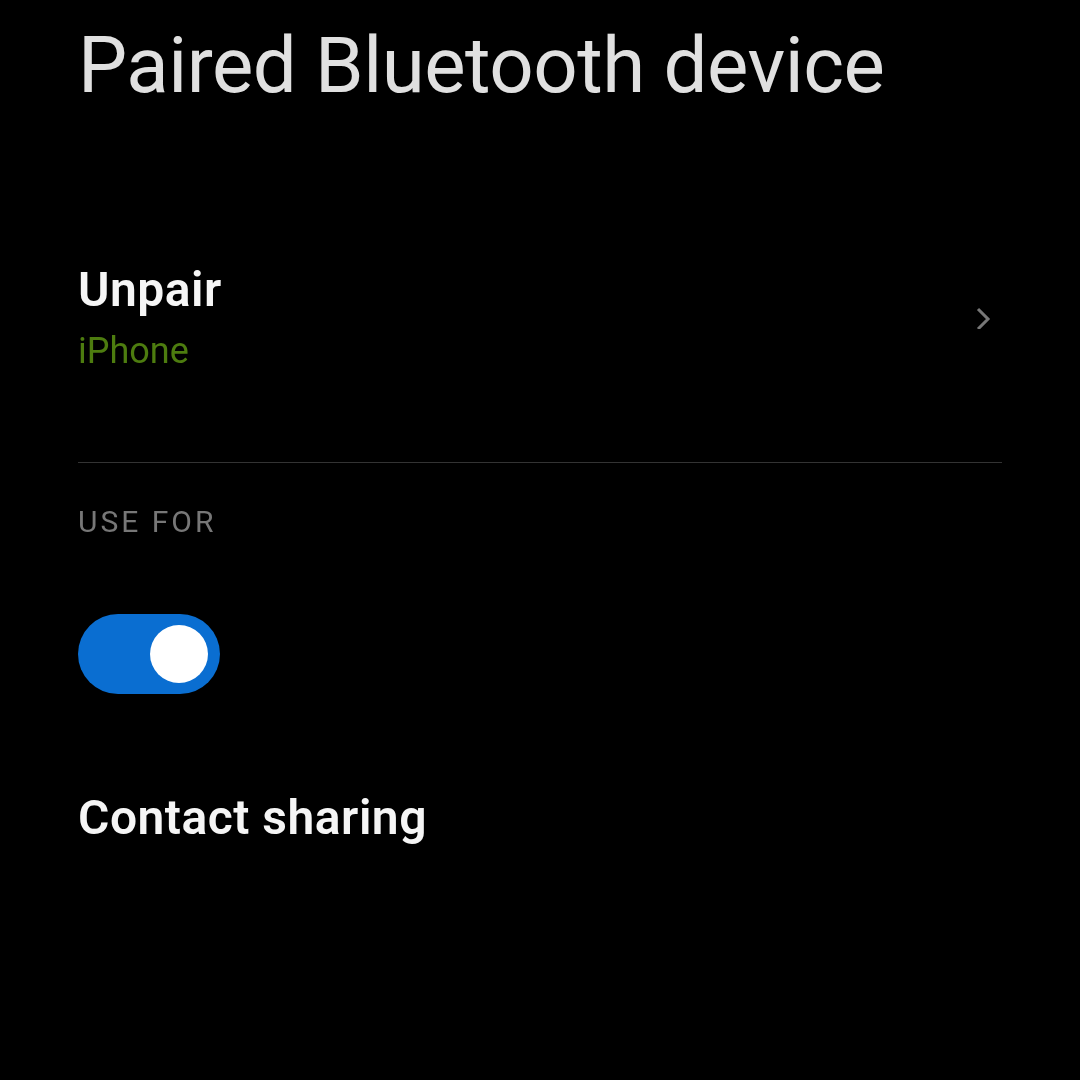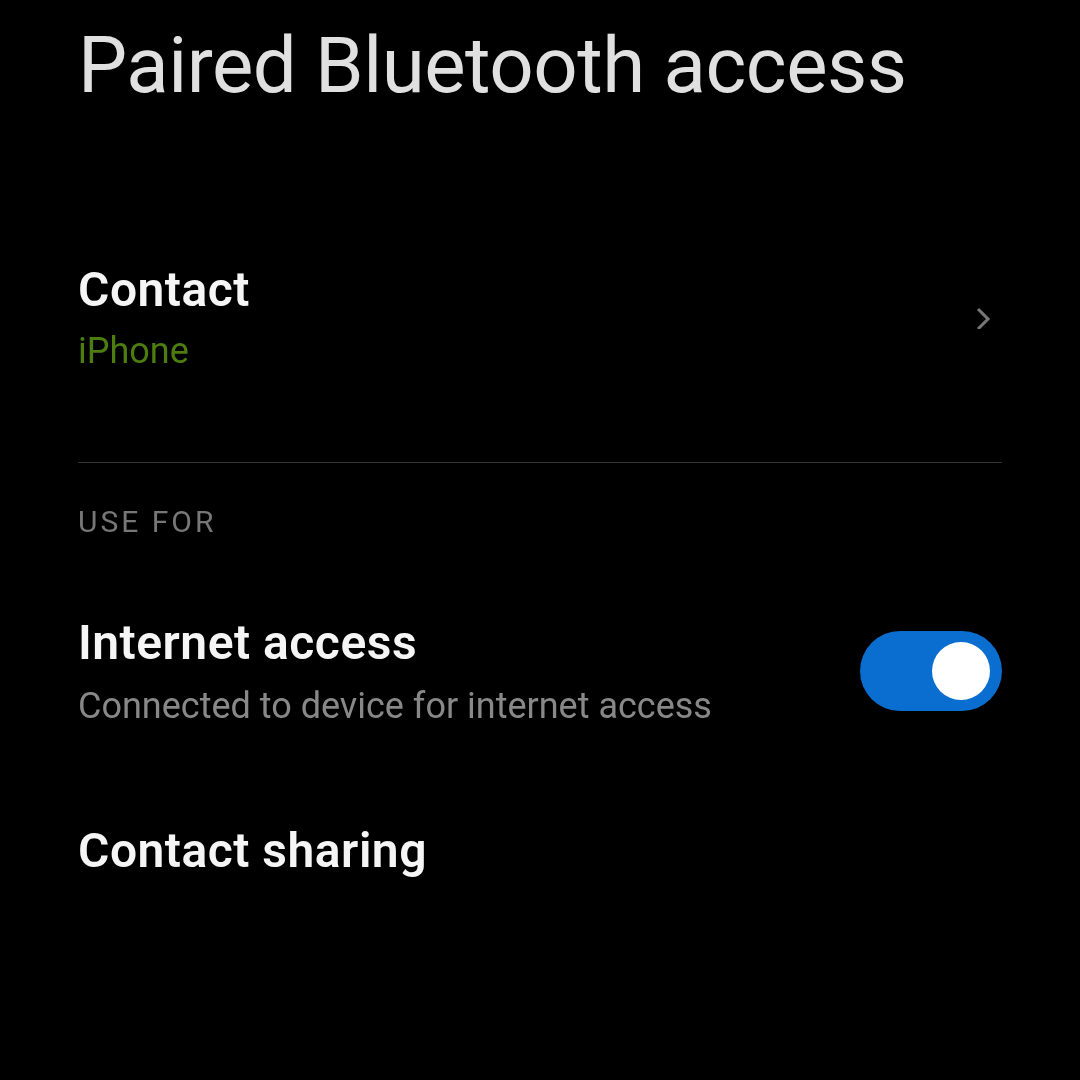--- a/index.html
+++ b/index.html
@@ -113,45 +113,41 @@
     .toggle.on .toggle-knob {
       right: 12px;
     }
     .contact-item {
       margin-top: 95px;
     }
   </style>
 </head>
 <body>
 
-<h1 class="page-title">Paired Bluetooth access</h1>
+<h1 class="page-title">Paired Bluetooth device</h1>
 
 <div class="content">
   <div class="list-item">
     <div class="list-item-text">
-      <div class="item-title">Contact</div>
+      <div class="item-title">Unpair</div>
       <div class="item-subtitle">iPhone</div>
     </div>
     <div class="chevron">
       <svg viewBox="0 0 24 24">
           <path d="M8 4 L18 14 L8 24"></path>
         </svg>
     </div>
   </div>
 
 
   <div class="divider"></div>
 
   <div class="section-header">USE FOR</div>
 
   <div class="toggle-item">
-    <div class="toggle-text">
-      <div class="toggle-title">Internet access</div>
-      <div class="toggle-subtitle">Connected to device for internet access</div>
-    </div>
     <div class="toggle on">
       <div class="toggle-knob"></div>
     </div>
   </div>
 
   <div class="toggle-item contact-item">
     <div class="toggle-text">
       <div class="toggle-title">Contact sharing</div>
     </div>
 

